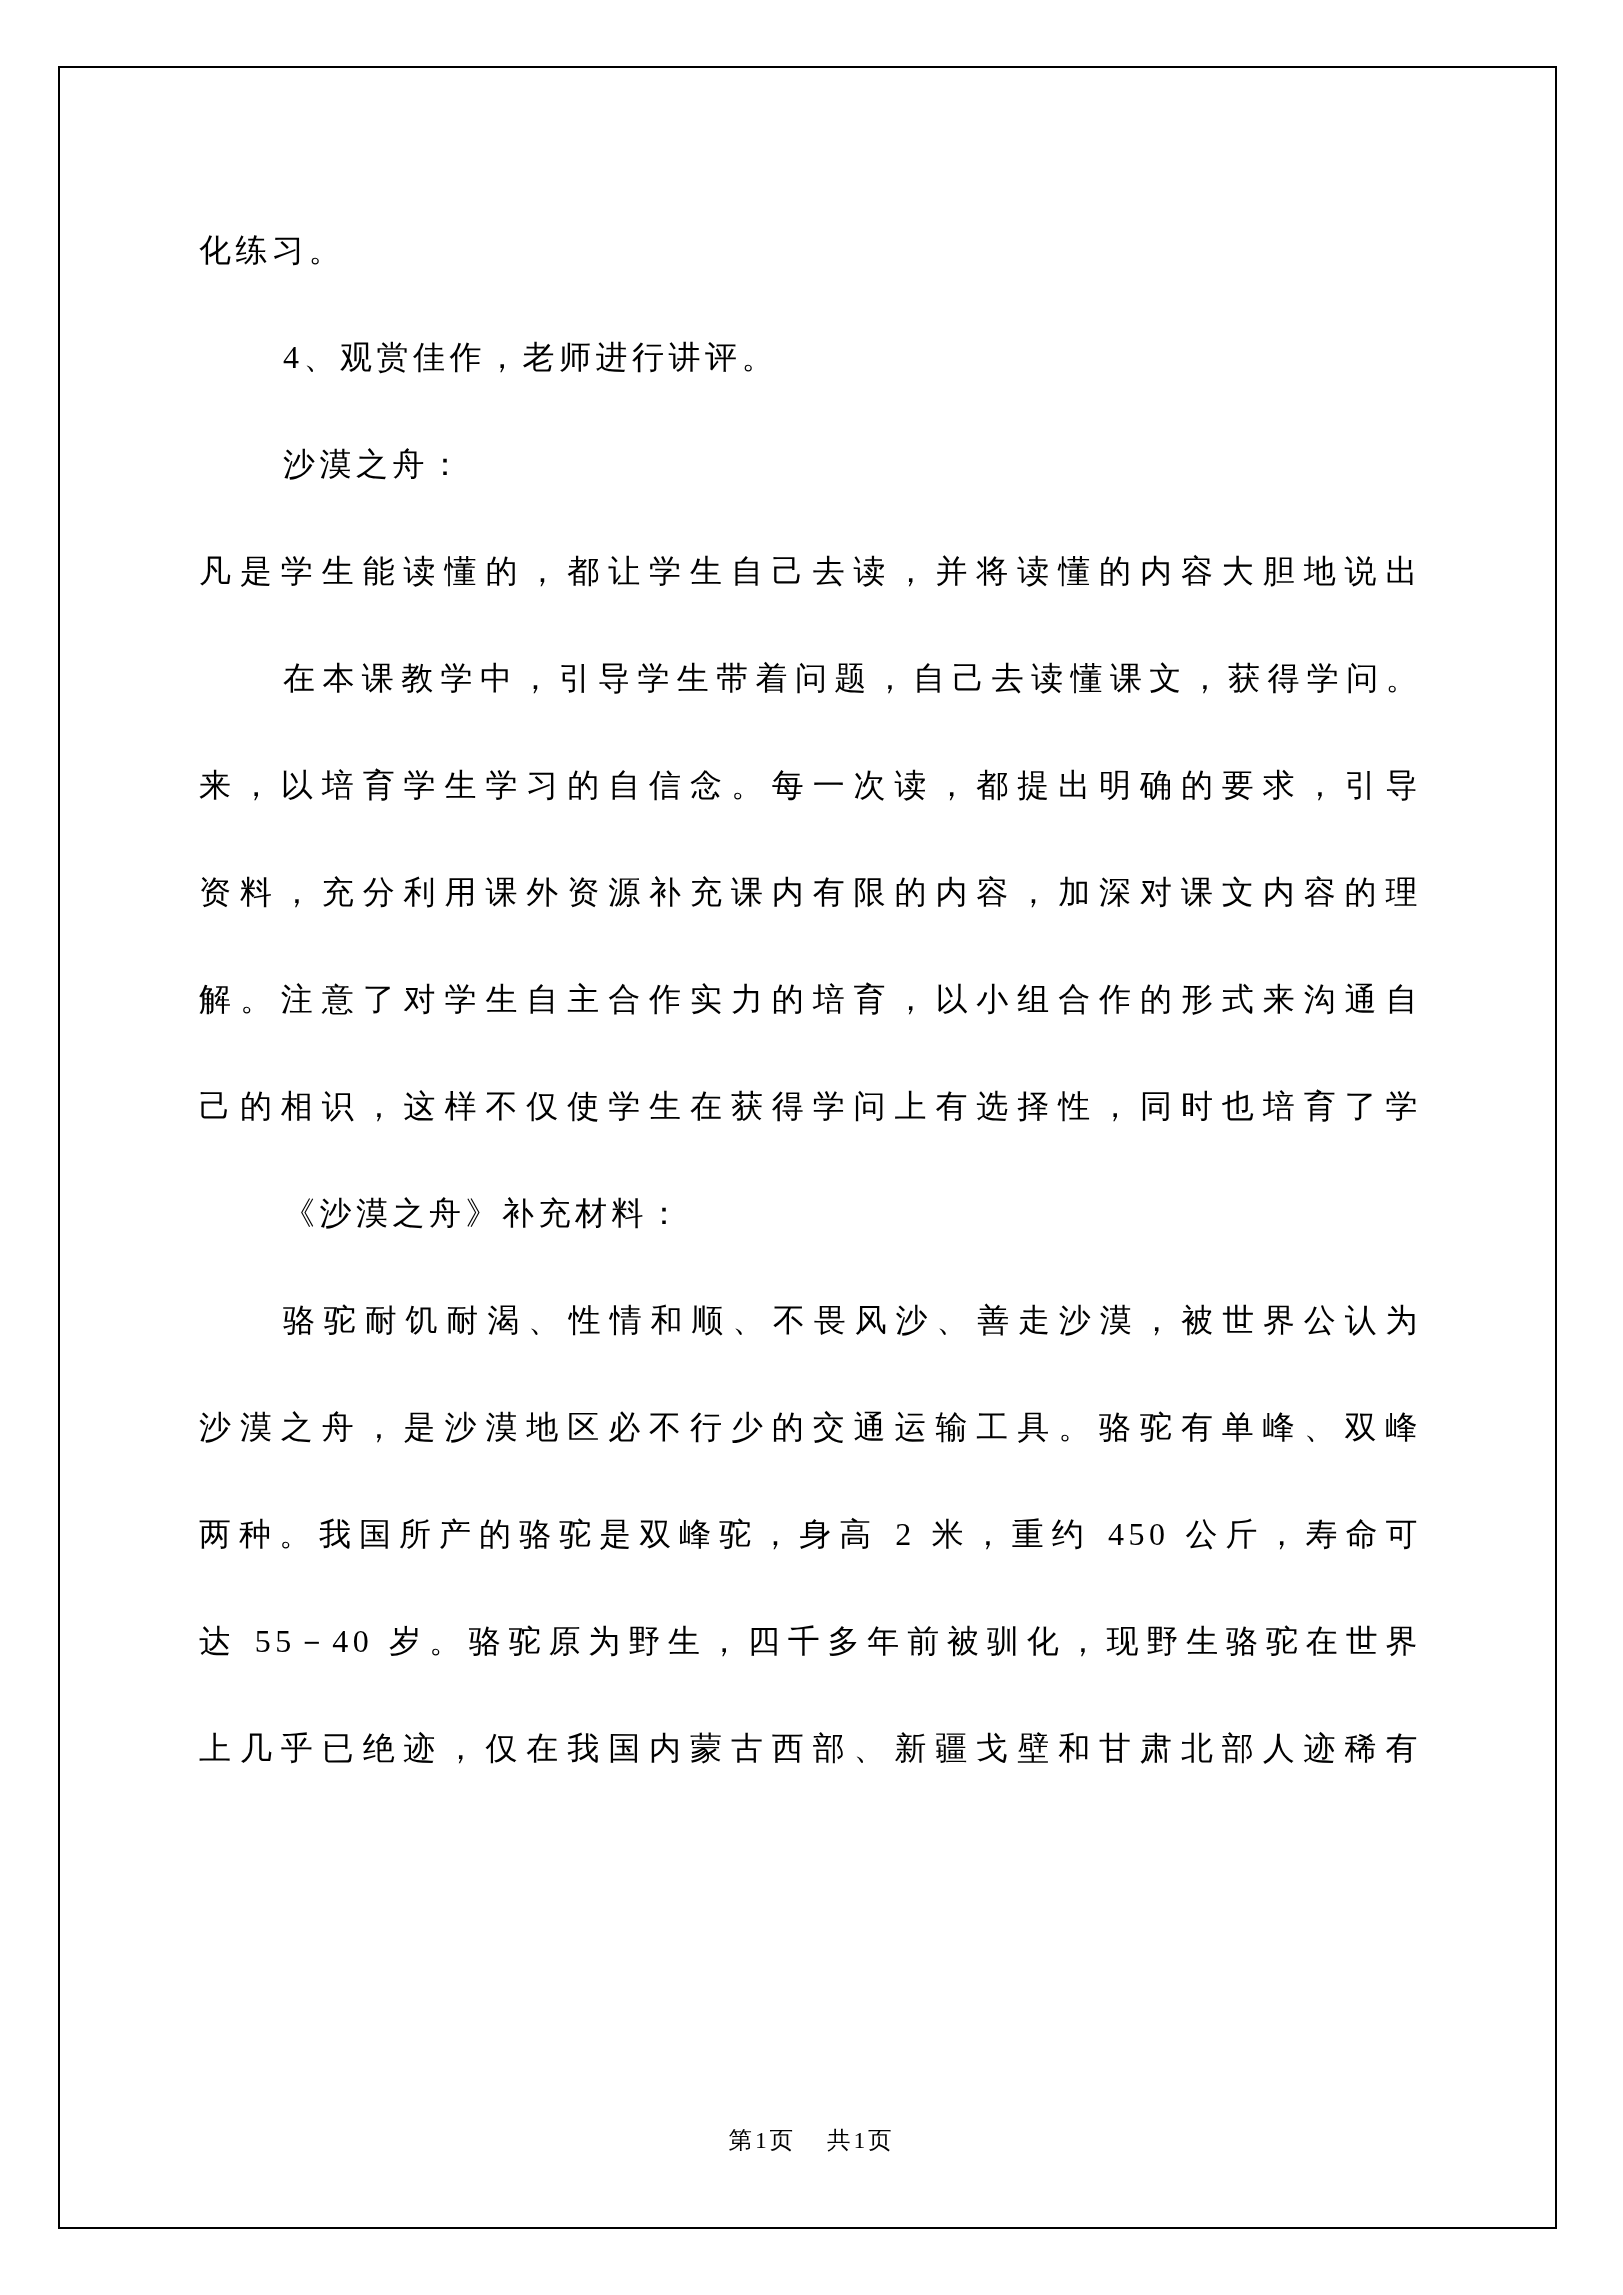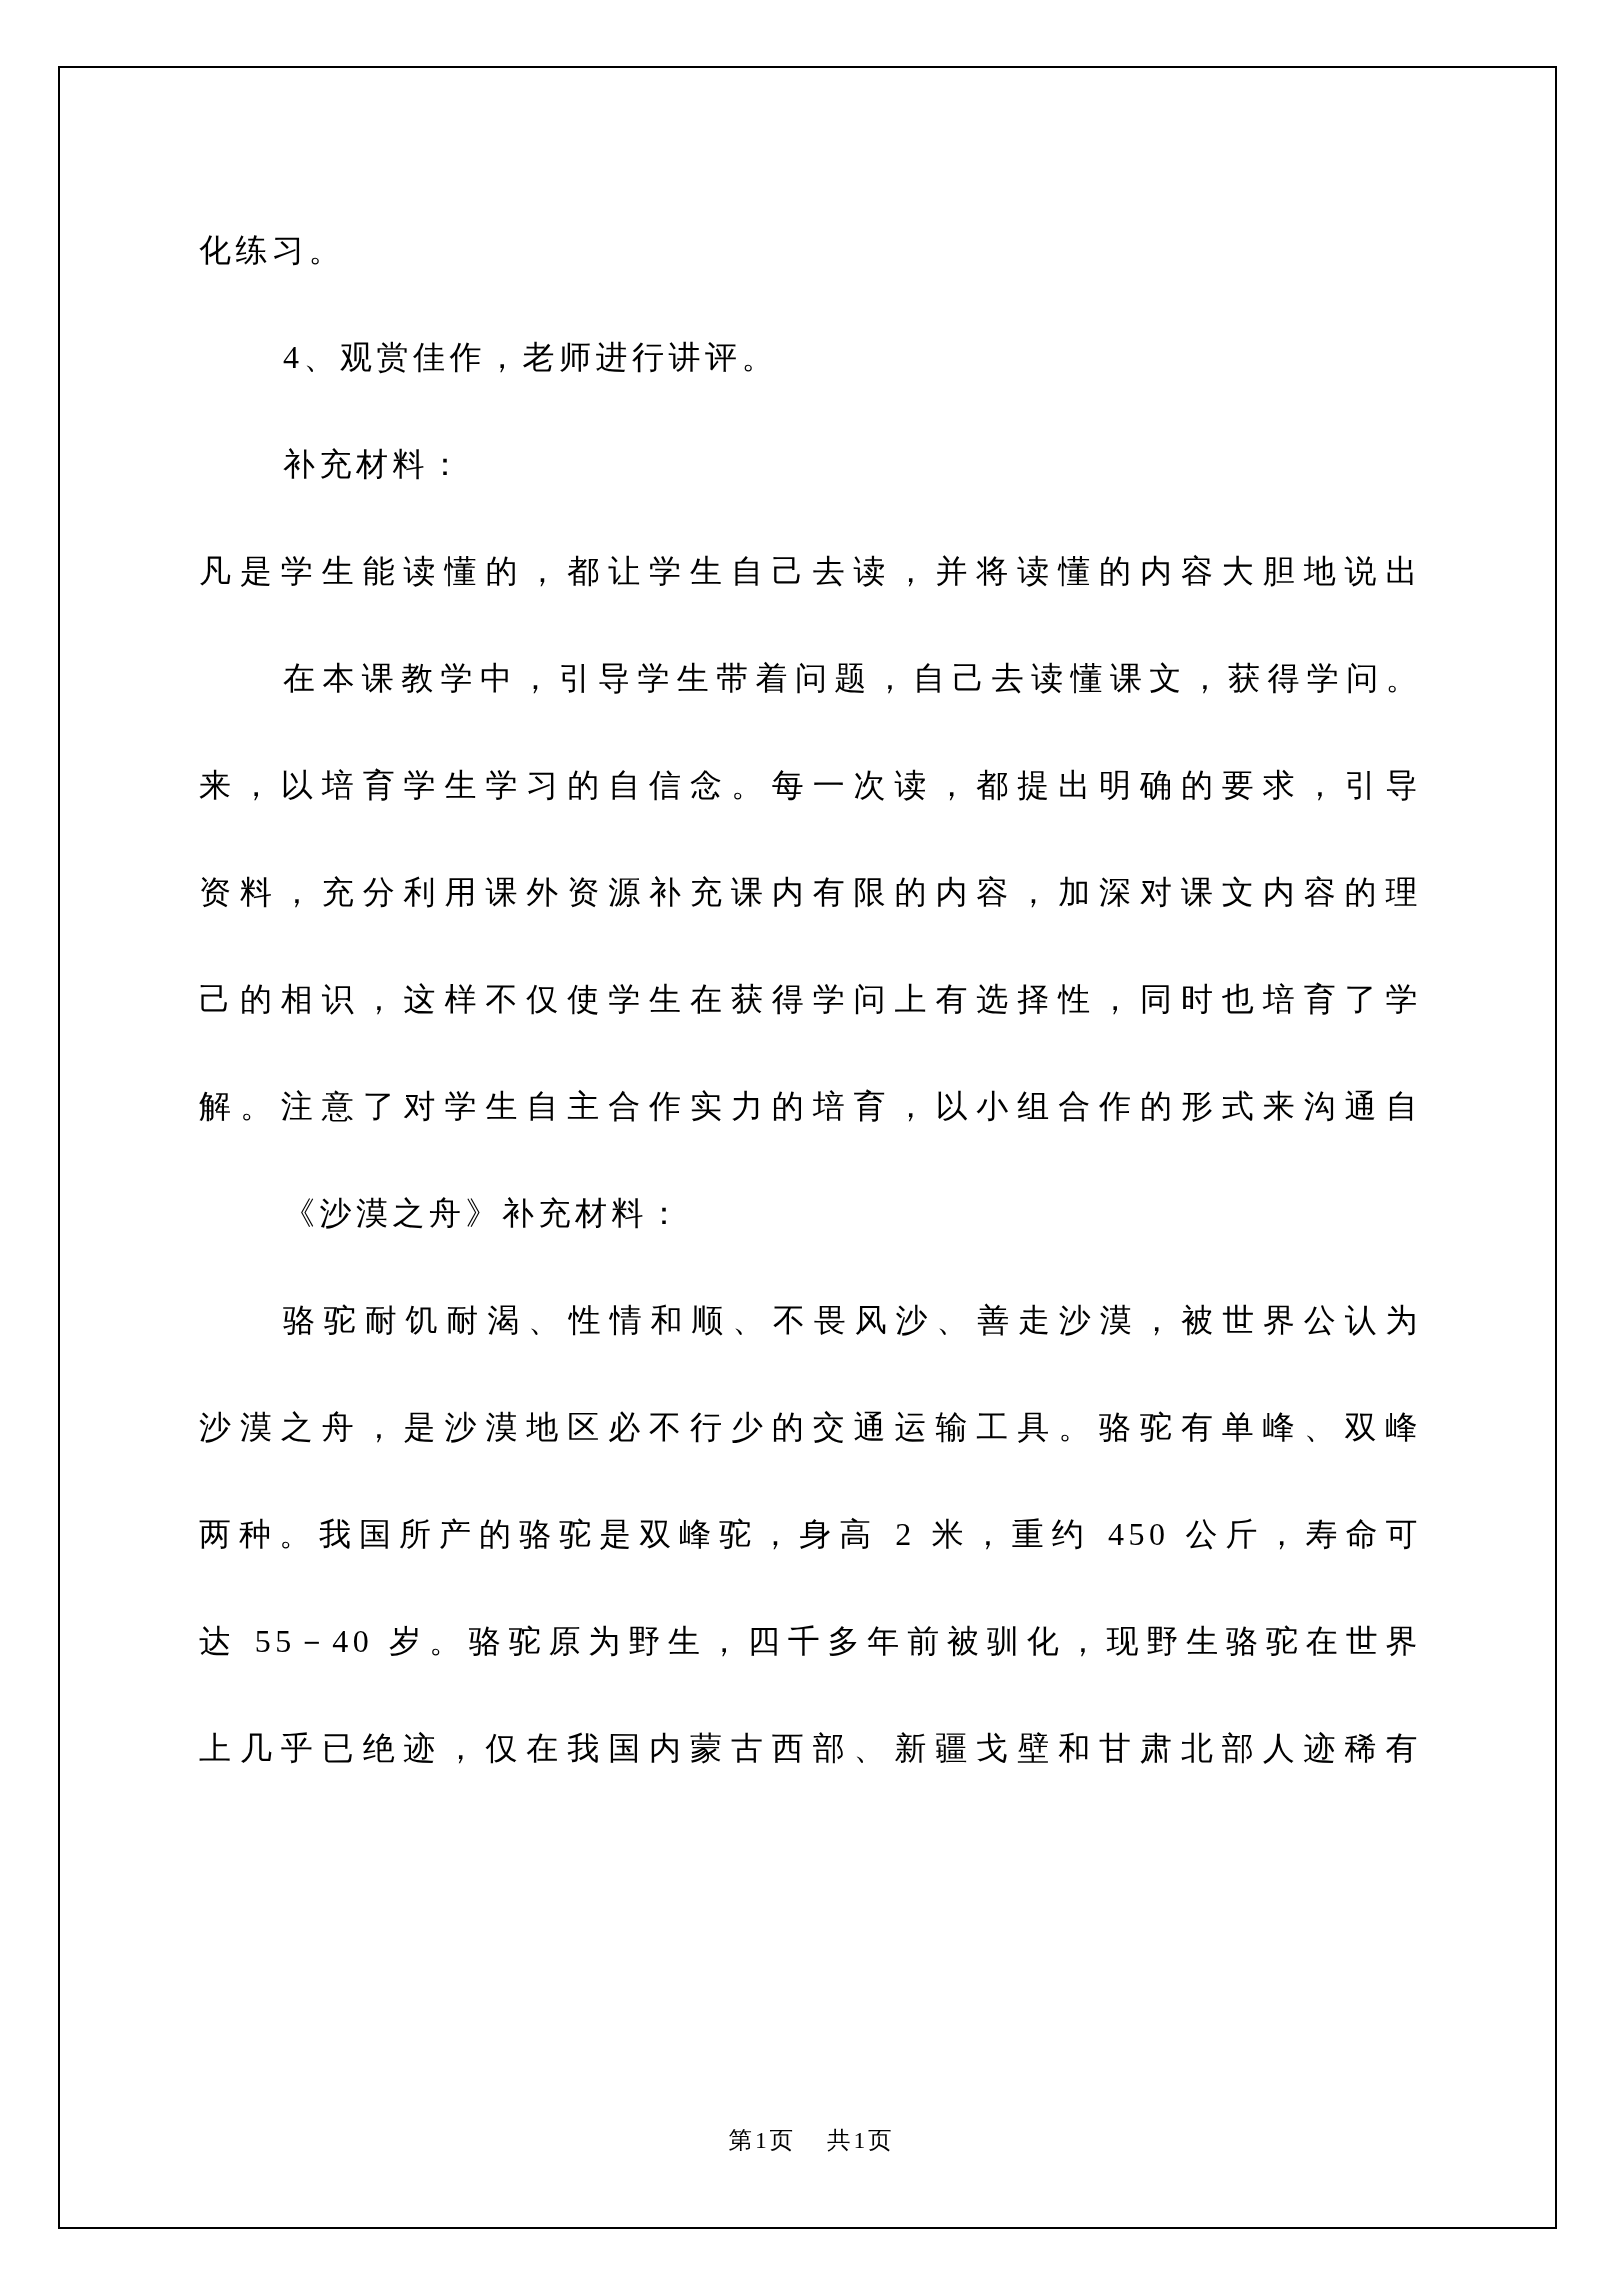--- a/index.html
+++ b/index.html
@@ -61,27 +61,27 @@
   }
 </style>
 </head>
 <body>
 
 <div class="page-border"></div>
 
 <div class="doc-body">
   <div class="t-line">化练习。</div>
   <div class="t-line ind">4、观赏佳作，老师进行讲评。</div>
-  <div class="t-line ind">补充材料：</div>
+  <div class="t-line ind">沙漠之舟：</div>
   <div class="t-line jst">凡是学生能读懂的，都让学生自己去读，并将读懂的内容大胆地说出</div>
   <div class="t-line ind jst">在本课教学中，引导学生带着问题，自己去读懂课文，获得学问。</div>
   <div class="t-line jst">来，以培育学生学习的自信念。每一次读，都提出明确的要求，引导</div>
   <div class="t-line jst">资料，充分利用课外资源补充课内有限的内容，加深对课文内容的理</div>
+  <div class="t-line jst">解。注意了对学生自主合作实力的培育，以小组合作的形式来沟通自</div>
   <div class="t-line jst">己的相识，这样不仅使学生在获得学问上有选择性，同时也培育了学</div>
-  <div class="t-line jst">解。注意了对学生自主合作实力的培育，以小组合作的形式来沟通自</div>
   <div class="t-line ind">《沙漠之舟》补充材料：</div>
   <div class="t-line ind jst">骆驼耐饥耐渴、性情和顺、不畏风沙、善走沙漠，被世界公认为</div>
   <div class="t-line jst">沙漠之舟，是沙漠地区必不行少的交通运输工具。骆驼有单峰、双峰</div>
   <div class="t-line jst">两种。我国所产的骆驼是双峰驼，身高 2 米，重约 450 公斤，寿命可</div>
   <div class="t-line jst">达 55－40 岁。骆驼原为野生，四千多年前被驯化，现野生骆驼在世界</div>
   <div class="t-line jst">上几乎已绝迹，仅在我国内蒙古西部、新疆戈壁和甘肃北部人迹稀有</div>
 </div>
 
 <div class="page-footer">
   <span class="pagenum">第1页</span><span class="total">共1页</span>

